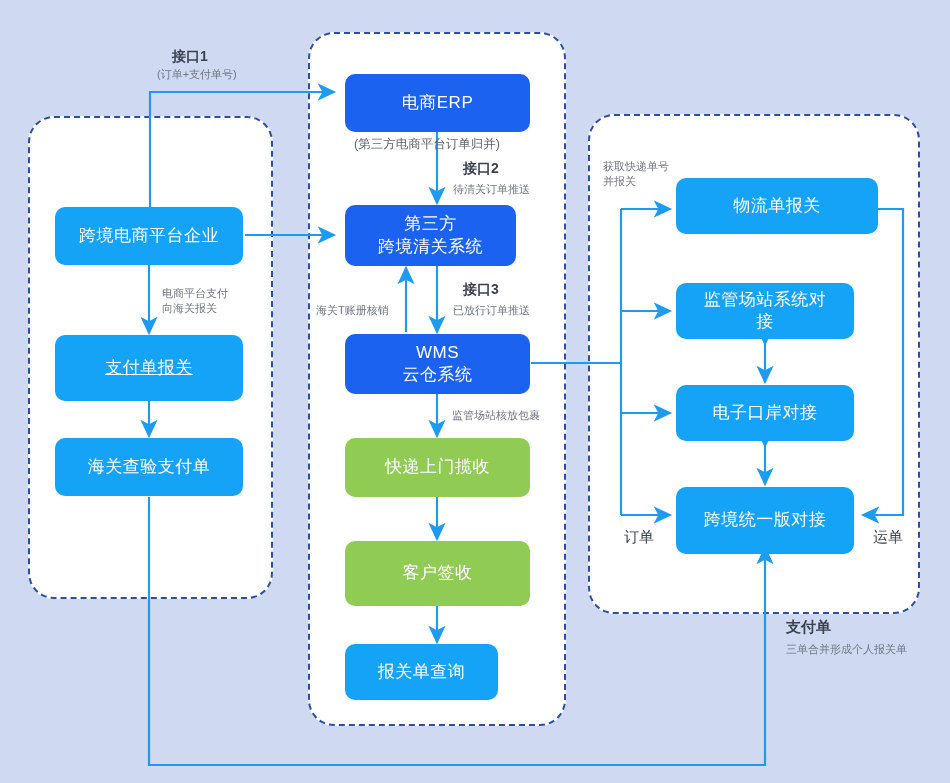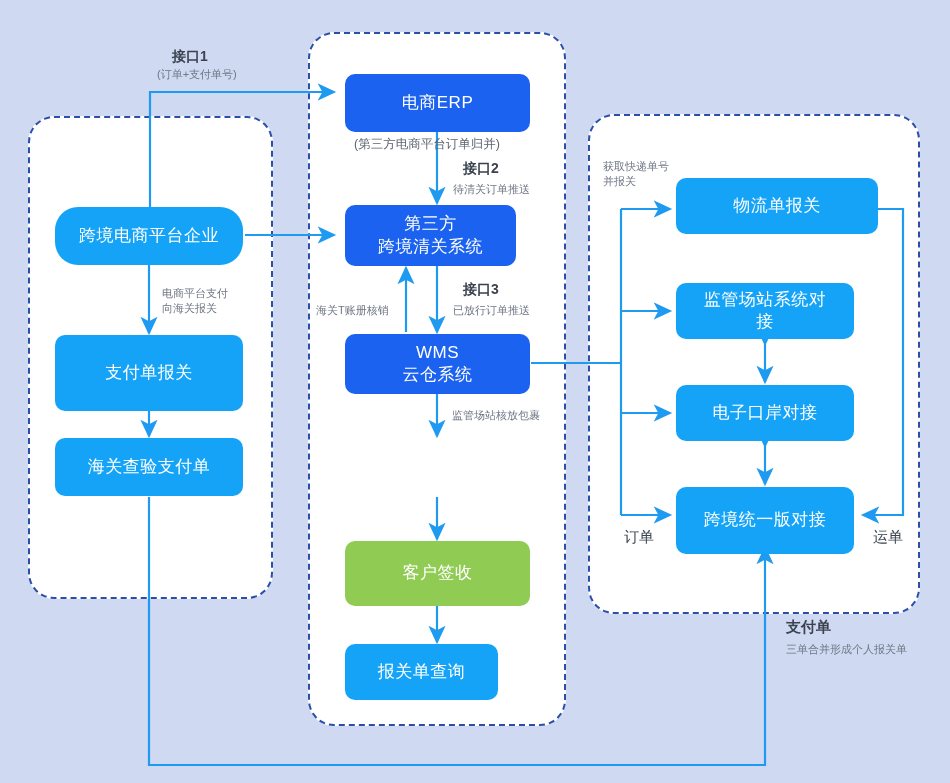--- a/index.html
+++ b/index.html
@@ -104,29 +104,30 @@
       <path d="M765,344 L765,382"></path>
       <path d="M765,446 L765,484"></path>
     </g>
 
     <g stroke="#1e9bf0" stroke-width="2.2" fill="none">
       <path d="M621,209 L621,515"></path>
       <path d="M531,363 L621,363"></path>
     </g>
   </svg>
 
-  <div class="node blue-light" style="left:55px;top:207px;width:188px;height:58px;border-radius:23px;">跨境电商平台企业</div>
-  <div class="node blue-light" style="left:55px;top:335px;width:188px;height:76px;">支付单报关</div>
+  <div class="node blue-light" style="left:55px;top:207px;width:188px;height:58px;">跨境电商平台企业</div>
+  <div class="node blue-light" style="left:55px;top:335px;width:188px;height:66px;text-decoration:underline;">支付单报关</div>
   <div class="node blue-light" style="left:55px;top:438px;width:188px;height:58px;">海关查验支付单</div>
 
   <div class="node blue-dark" style="left:345px;top:74px;width:185px;height:58px;">电商ERP</div>
   <div class="node blue-dark" style="left:345px;top:205px;width:171px;height:61px;white-space:pre-line;text-align:center;">第三方
 跨境清关系统</div>
   <div class="node blue-dark" style="left:345px;top:334px;width:185px;height:60px;white-space:pre-line;">WMS
 云仓系统</div>
+  <div class="node green" style="left:345px;top:438px;width:185px;height:59px;">快递上门揽收</div>
   <div class="node green" style="left:345px;top:541px;width:185px;height:65px;">客户签收</div>
   <div class="node blue-light" style="left:345px;top:644px;width:153px;height:56px;">报关单查询</div>
 
   <div class="node blue-light" style="left:676px;top:178px;width:202px;height:56px;">物流单报关</div>
   <div class="node blue-light" style="left:676px;top:283px;width:178px;height:56px;">监管场站系统对接</div>
   <div class="node blue-light" style="left:676px;top:385px;width:178px;height:56px;">电子口岸对接</div>
   <div class="node blue-light" style="left:676px;top:487px;width:178px;height:67px;">跨境统一版对接</div>
 
   <div class="lbl lbl-strong" style="left:172px;top:47px;">接口1</div>
   <div class="lbl lbl-small" style="left:157px;top:67px;">(订单+支付单号)</div>

